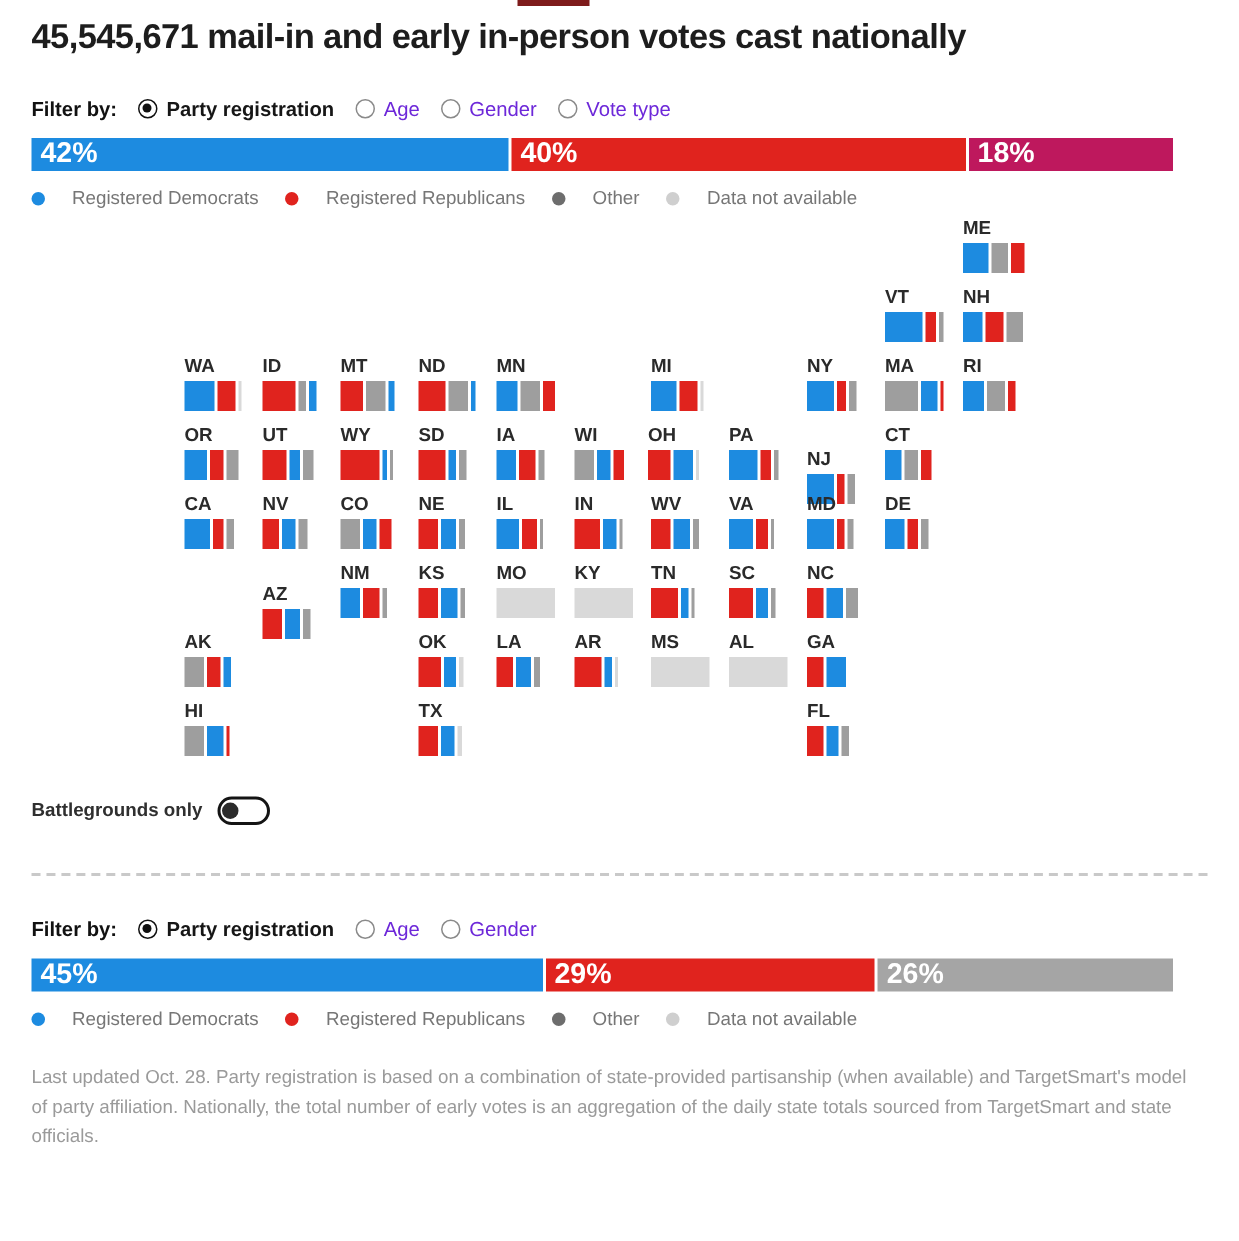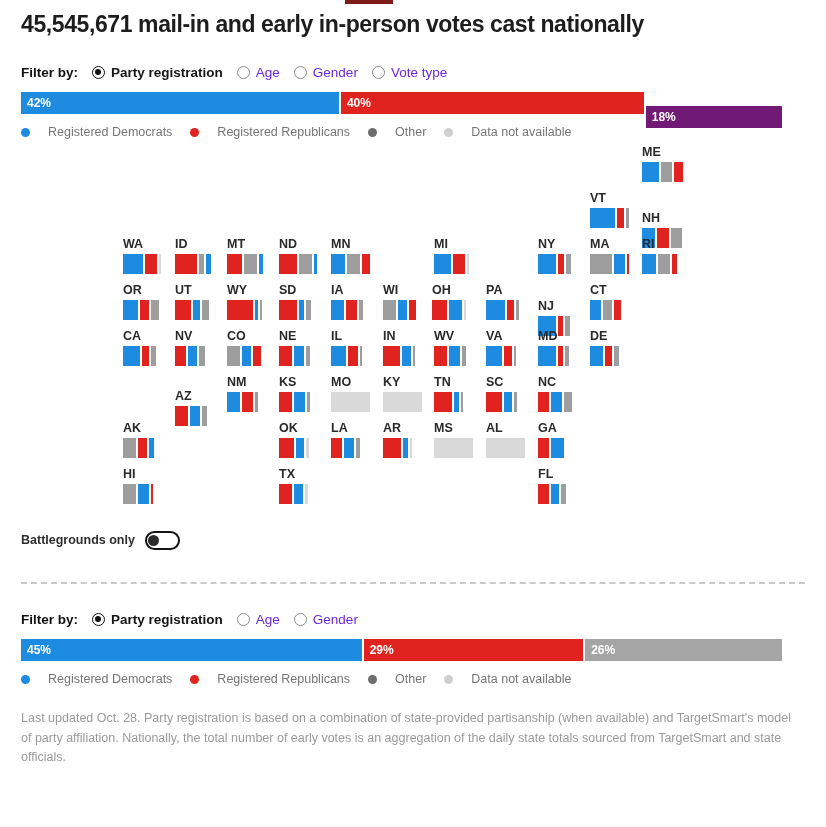--- a/index.html
+++ b/index.html
@@ -13,21 +13,21 @@
   .filter-row { display:flex; align-items:center; gap:14px; margin-top:27px; height:16px; }
   .filter-label { font-size:13.5px; font-weight:700; color:#111; }
   .radio-item { display:flex; align-items:center; gap:6px; cursor:pointer; }
   .radio-circ { width:13px; height:13px; border-radius:50%; border:1.6px solid #8a8a8a; background:#fff; position:relative; flex:0 0 auto; }
   .radio-circ.sel { border-color:#111; }
   .radio-circ.sel::after { content:""; position:absolute; left:2px; top:2px; width:6px; height:6px; border-radius:50%; background:#111; }
   .radio-text { font-size:13.5px; color:#6d28d9; }
   .radio-item.sel .radio-text { font-weight:700; color:#161616; }
 
   .natbar { display:flex; gap:2px; width:761px; height:22px; margin-top:12px; }
-  .natbar .seg { height:22px; color:#fff; font-size:12px; font-weight:700; line-height:22px; padding-left:6px; overflow:hidden; }
+  .natbar .seg { height:22px; color:#fff; font-size:19px; font-weight:700; line-height:22px; padding-left:6px; overflow:hidden; }
 
   .legend { display:flex; align-items:center; gap:18px; margin-top:11px; height:14px; }
   .legend-item { display:flex; align-items:center; gap:18px; }
   .legend-dot { width:9px; height:9px; border-radius:50%; flex:0 0 auto; }
   .legend-text { font-size:12.5px; color:#767676; }
 
   .map-wrap { position:relative; margin-top:6px; height:362px; }
   .hover-hint { position:absolute; left:95px; top:20px; display:flex; align-items:center; gap:7px; }
   .hover-hint .hint-text { font-size:13.5px; color:#555; }
   .tile { position:absolute; width:46px; }
@@ -69,21 +69,21 @@
       </div>
       <div class="radio-item">
         <span class="radio-circ"></span>
         <span class="radio-text">Vote type</span>
       </div>
     </div>
 
   <div class="natbar" id="natbar-cast">
       <div class="seg" style="width: 42%; background: rgb(29, 139, 224);">42%</div>
       <div class="seg" style="width: 40%; background: rgb(224, 35, 30);">40%</div>
-      <div class="seg" style="width: 18%; background: #701a75; margin-top: 14px;">18%</div>
+      <div class="seg" style="width: 18%; background: #be185d;">18%</div>
     </div>
 
   <div class="legend" id="legend-cast">
       <div class="legend-item">
         <span class="legend-dot" style="background: rgb(29, 139, 224);"></span>
         <span class="legend-text">Registered Democrats</span>
       </div>
       <div class="legend-item">
         <span class="legend-dot" style="background: rgb(224, 35, 30);"></span>
         <span class="legend-text">Registered Republicans</span>
@@ -108,21 +108,21 @@
         </div>
       </div>
       <div class="tile" style="left: 569px; top: 46px;">
         <div class="tile-label">VT</div>
         <div class="tile-bar">
           <div class="tseg" style="width: 25px; background: rgb(29, 139, 224);"></div>
           <div class="tseg" style="width: 7px; background: rgb(224, 35, 30);"></div>
           <div class="tseg" style="width: 3px; background: rgb(158, 158, 158);"></div>
         </div>
       </div>
-      <div class="tile" style="left: 621px; top: 46px; margin-top: 20px;">
+      <div class="tile" style="left: 621px; top: 46px;">
         <div class="tile-label">NH</div>
         <div class="tile-bar">
           <div class="tseg" style="width: 13px; background: rgb(29, 139, 224);"></div>
           <div class="tseg" style="width: 12px; background: rgb(224, 35, 30);"></div>
           <div class="tseg" style="width: 11px; background: rgb(158, 158, 158);"></div>
         </div>
       </div>
       <div class="tile" style="left: 102px; top: 92px;">
         <div class="tile-label">WA</div>
         <div class="tile-bar">

